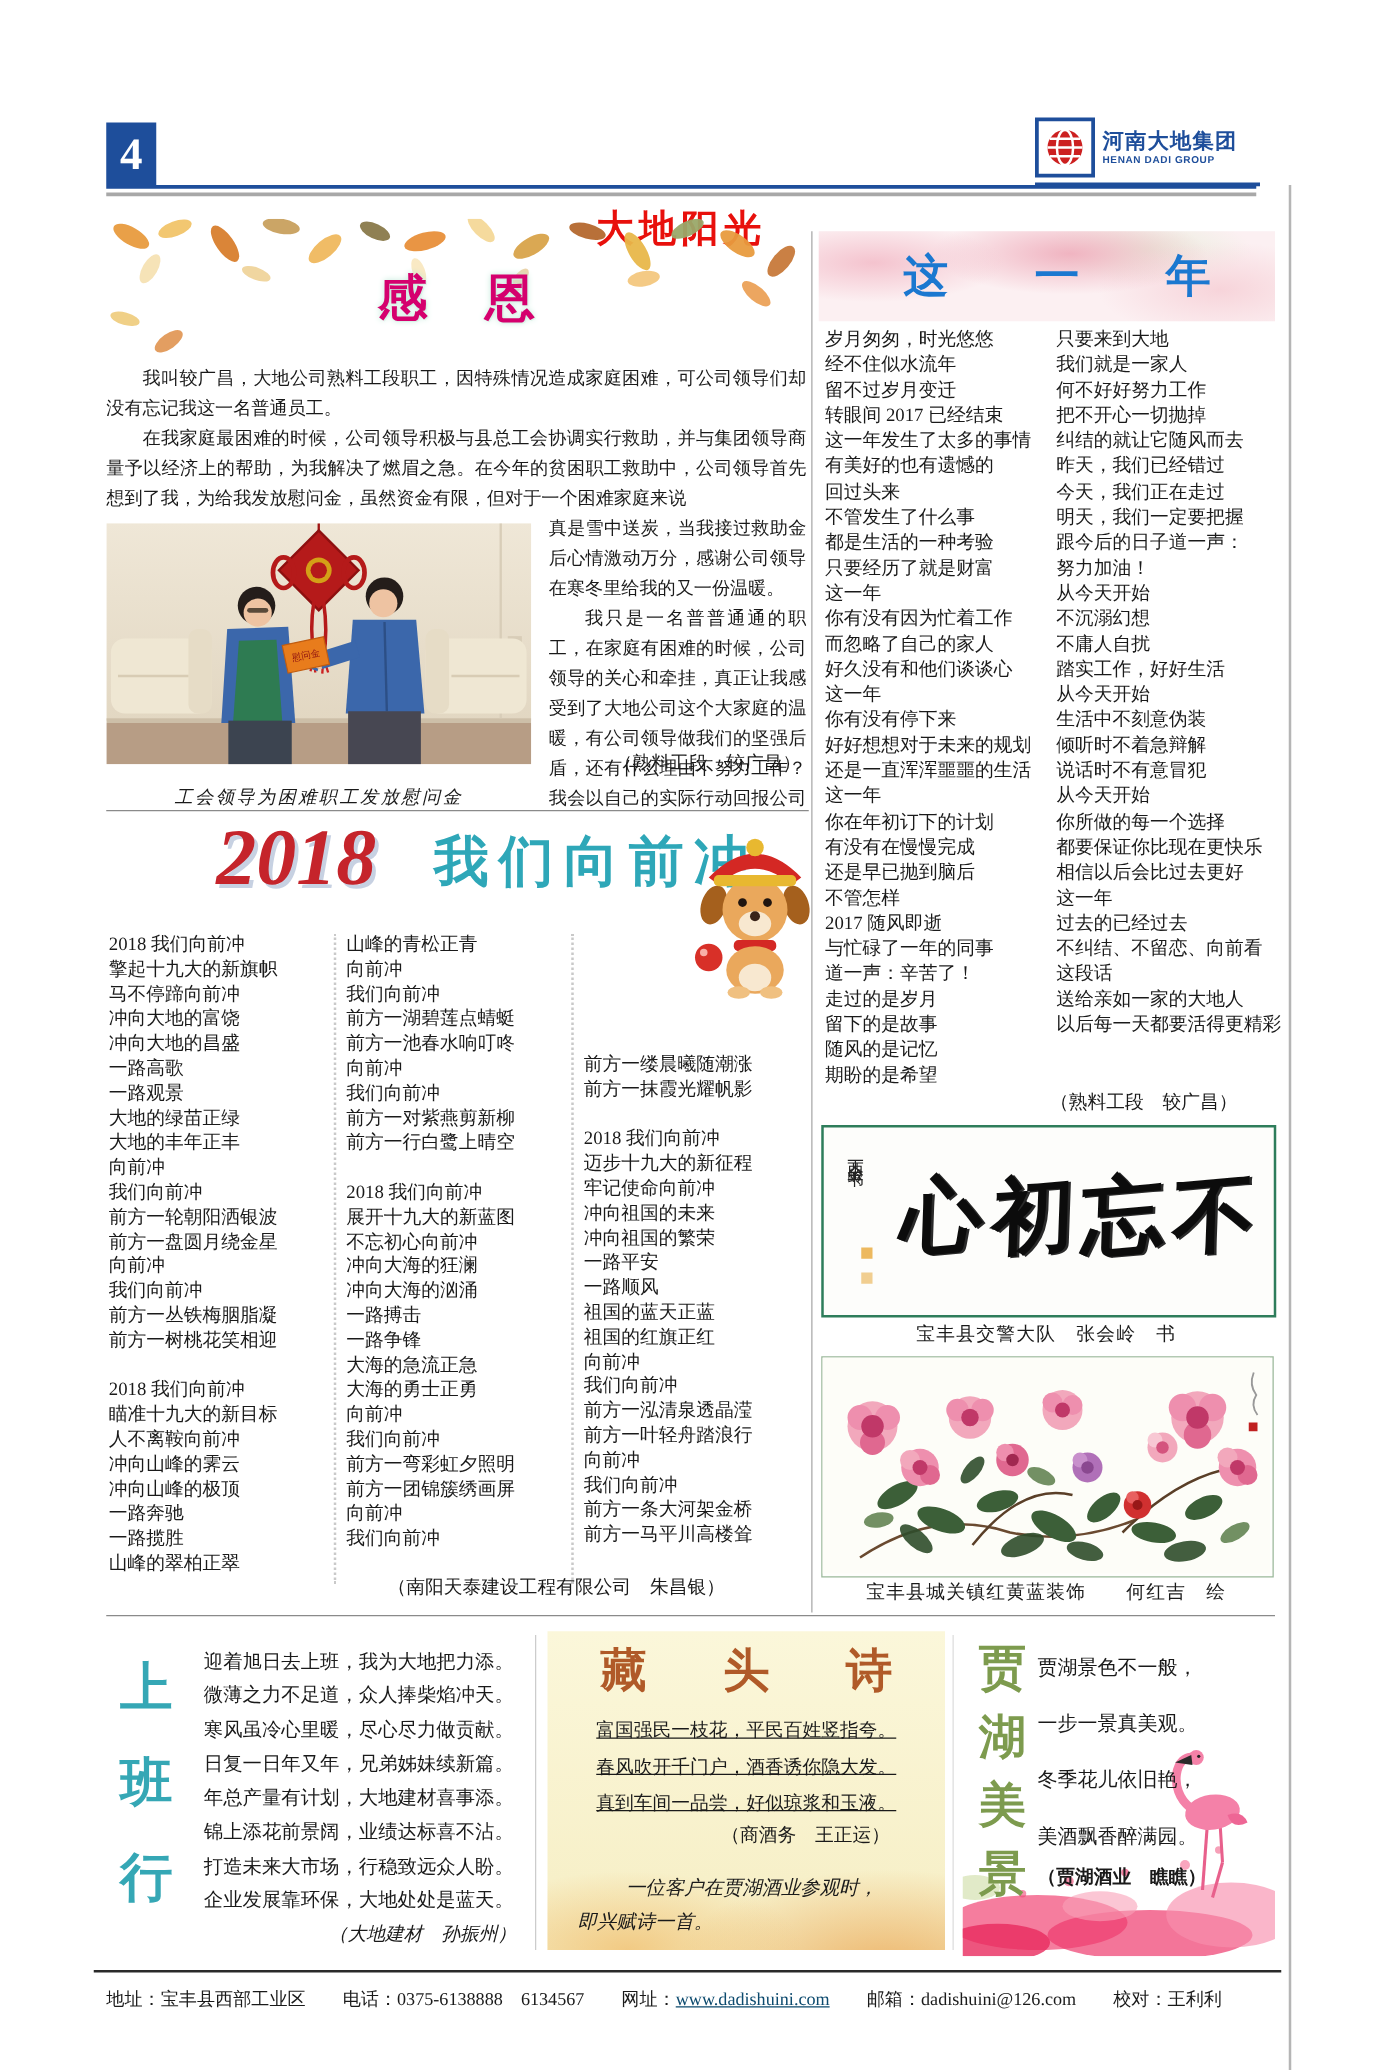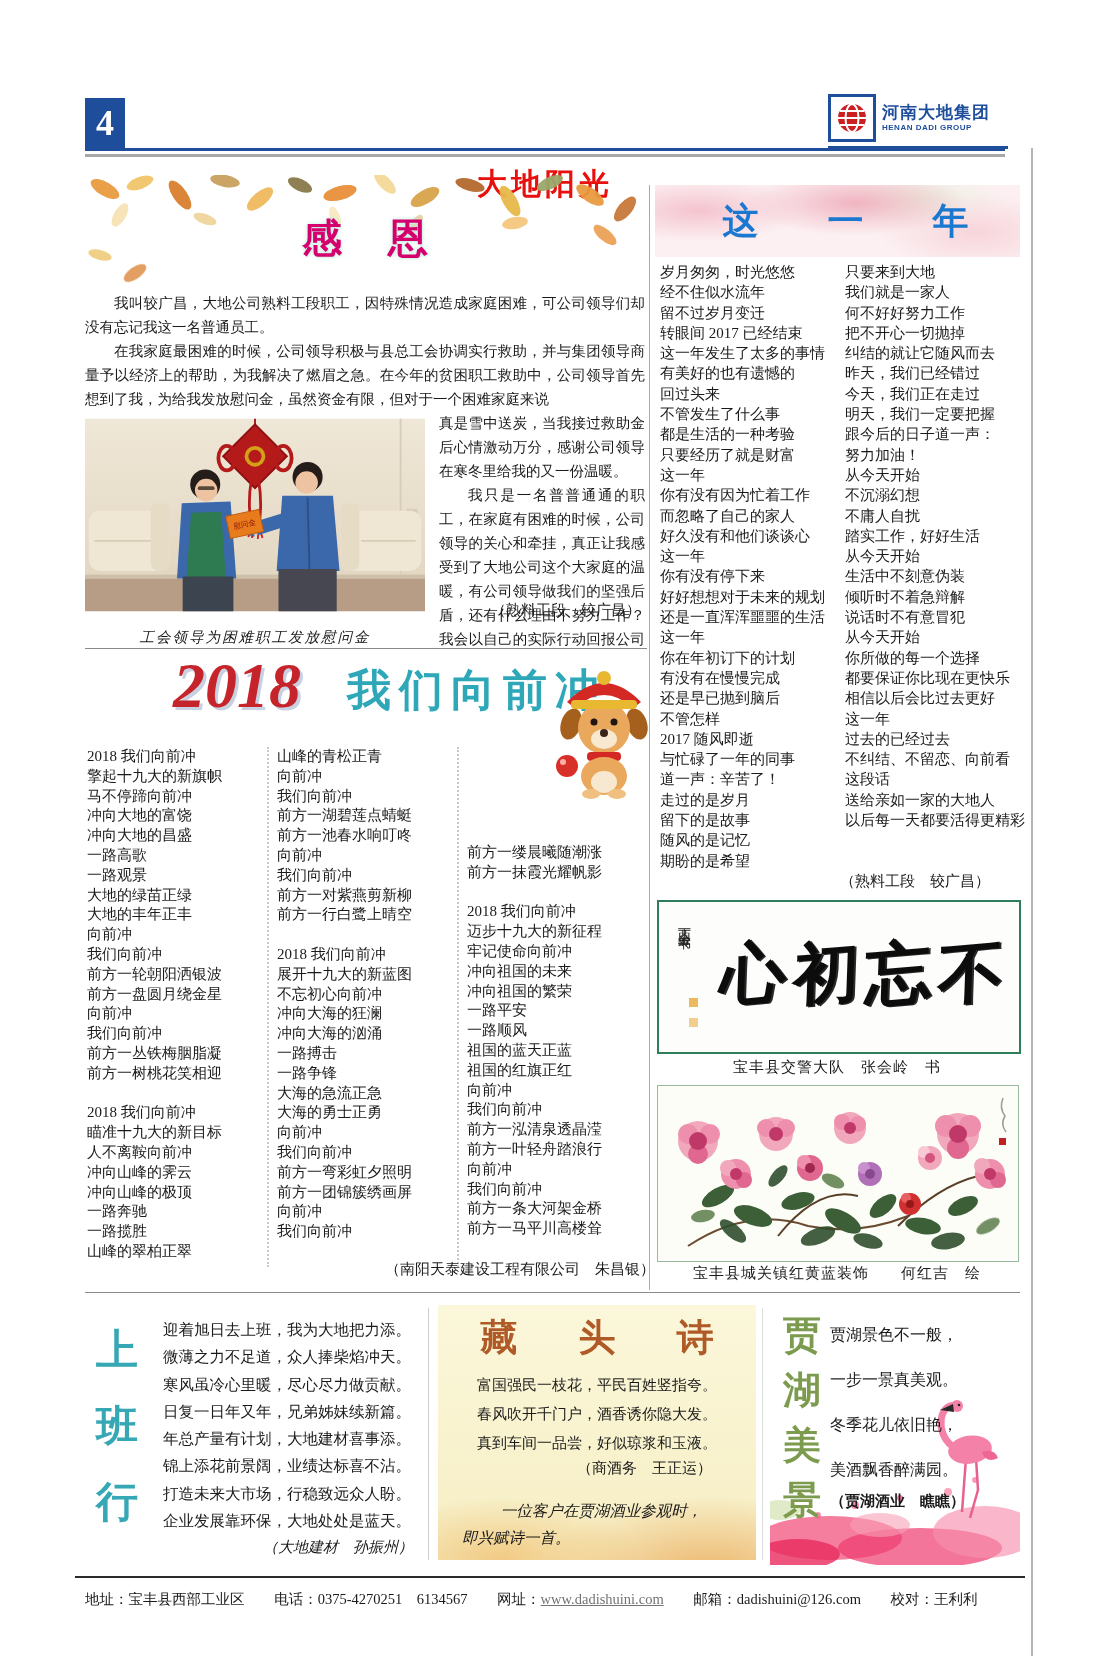--- a/index.html
+++ b/index.html
@@ -48,21 +48,21 @@
   .charge{left:85px;top:652px;width:562px;height:645px;}
   .charge-titlebar{position:absolute;left:0;top:0;width:562px;height:92px;}
   .y2018{position:absolute;left:88px;top:-6px;color:#c5242b;
          font:900 italic 64px/80px "Liberation Serif",serif;text-shadow:3px 3px 0 rgba(30,70,140,.25);}
   .charge-title{position:absolute;left:262px;top:8px;color:#2ea7b8;
          font:900 44px/60px "Liberation Sans","DejaVu Sans",sans-serif;letter-spacing:8px;}
   .dog{position:absolute;left:470px;top:18px;}
   .ccol{position:absolute;font-size:15px;}
   .ccol .pline{line-height:19.8px;white-space:nowrap;}
   .cdot{position:absolute;top:95px;height:520px;border-left:2px dotted #c9c9c9;}
-  .charge-attr{position:absolute;left:150px;top:608px;width:420px;text-align:right;font-size:15px;}
+  .charge-attr{position:absolute;left:150px;top:608px;width:420px;text-align:center;font-size:15px;}
   
   .callig{left:657px;top:900px;width:360px;height:150px;border:2px solid #2e7d5b;background:#fdfdfb;}
   .callig-sign{position:absolute;left:16px;top:16px;writing-mode:vertical-rl;font-size:13px;color:#222;
                font-family:"Liberation Serif",serif;letter-spacing:2px;}
   .seal{position:absolute;width:9px;height:9px;background:#e8a838;opacity:.8;}
   .callig-chars{position:absolute;left:58px;top:22px;width:290px;display:flex;justify-content:space-around;}
   .callig-char{font:900 66px/100px "Liberation Serif",serif;color:#0c0c0c;
                transform:rotate(-5deg) skewX(-7deg);text-shadow:2px 1px 0 #2a2a2a;}
   .callig-cap{left:657px;top:1058px;width:360px;text-align:center;font-size:15px;letter-spacing:1px;}
   
@@ -74,36 +74,36 @@
   .shangban-poem{left:163px;top:1316px;width:258px;font-size:15.5px;}
   .shangban-poem .pline{line-height:27.3px;white-space:nowrap;}
   .shangban-attr{left:163px;top:1538px;width:250px;text-align:right;font-size:15px;font-style:italic;}
   .cangtou{left:438px;top:1305px;width:318px;height:255px;overflow:hidden;
       background:
         radial-gradient(ellipse 200px 90px at 20% 100%,rgba(240,190,110,.75) 0%,rgba(240,190,110,0) 70%),
         radial-gradient(ellipse 240px 110px at 85% 105%,rgba(235,170,90,.8) 0%,rgba(235,170,90,0) 70%),
         linear-gradient(#fbf7da,#f6eec4);}
   .cangtou-title{position:absolute;left:0;top:10px;width:100%;text-align:center;color:#b05a28;
       font:bold 37px/46px "Liberation Serif",serif;letter-spacing:26px;text-indent:26px;}
-  .cangtou-poem{position:absolute;left:0;top:66px;width:100%;text-align:center;font-size:15px;}
+  .cangtou-poem{position:absolute;left:0;top:66px;width:100%;text-align:center;font-size:15px;text-decoration:underline;}
   .cangtou-poem .pline{line-height:29px;white-space:nowrap;}
   .cangtou-attr{position:absolute;right:44px;top:154px;font-size:15px;font-weight:normal;}
   .cangtou-note{position:absolute;left:24px;top:192px;width:272px;font-size:15.5px;font-style:italic;line-height:27px;}
   .cangtou-note .ind{text-indent:2.5em;}
   .jiahu{left:770px;top:1300px;width:250px;height:265px;overflow:hidden;}
   .jiahu-title{position:absolute;left:10px;top:8px;width:44px;text-align:center;color:#7d9b4e;}
   .jiahu-title .vchar{font:bold 38px/55px "Liberation Serif",serif;}
   .jiahu-poem{position:absolute;left:60px;top:12px;width:180px;font-size:16px;}
   .jiahu-poem .pline{line-height:45px;white-space:nowrap;}
   .jiahu-attr{position:absolute;left:60px;top:192px;font-size:15px;font-weight:bold;}
   
   .footer-rule{left:75px;top:1576px;width:950px;height:2px;background:#2a2a2a;}
   .footer{left:85px;top:1590px;width:940px;font-size:14.5px;white-space:nowrap;}
   .footer .fitem{margin-right:26px;}
-  .weblink{color:#737373;text-decoration:underline;margin-top:24px;}
+  .weblink{color:#0c4a6e;text-decoration:underline;margin-top:24px;}
   .line,.pline{white-space:nowrap;}
 </style>
 </head>
 <body>
 
 <div id="page">
 
   <div class="abs page-num">4</div>
   <div class="abs header-rule"></div>
   <div class="abs masthead"><span>大地阳光</span></div>
@@ -578,19 +578,19 @@
         <div class="pline">一步一景真美观。</div>
         <div class="pline">冬季花儿依旧艳，</div>
         <div class="pline">美酒飘香醉满园。</div>
       </div>
     <div class="jiahu-attr">（贾湖酒业　瞧瞧）</div>
   </div>
 
   <div class="abs footer-rule"></div>
   <div class="abs footer">
     <span class="fitem">地址：宝丰县西部工业区</span>
-    <span class="fitem">电话：0375-4270251　6134567</span>
+    <span class="fitem">电话：0375-6138888　6134567</span>
     <span class="fitem"><span>网址：</span><a class="weblink" href="#">www.dadishuini.com</a></span>
     <span class="fitem">邮箱：dadishuini@126.com</span>
     <span class="fitem">校对：王利利</span>
   </div>
 
 </div>
 
 </body></html>

